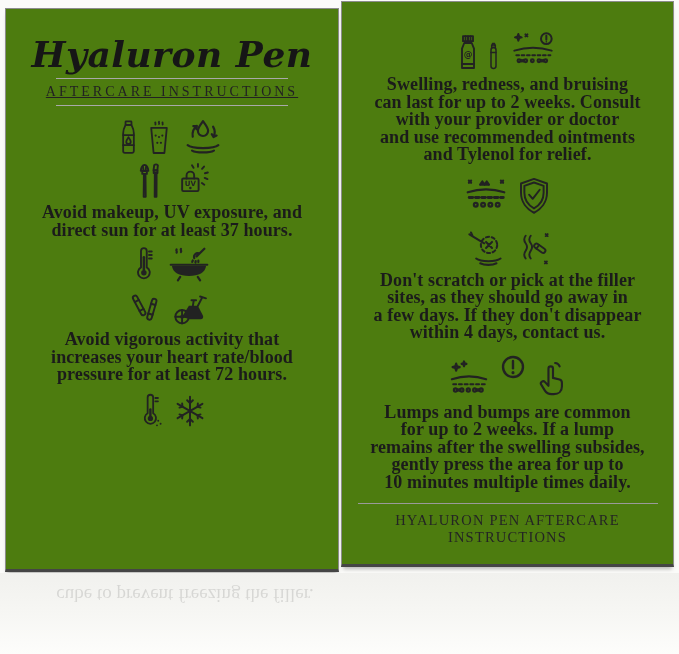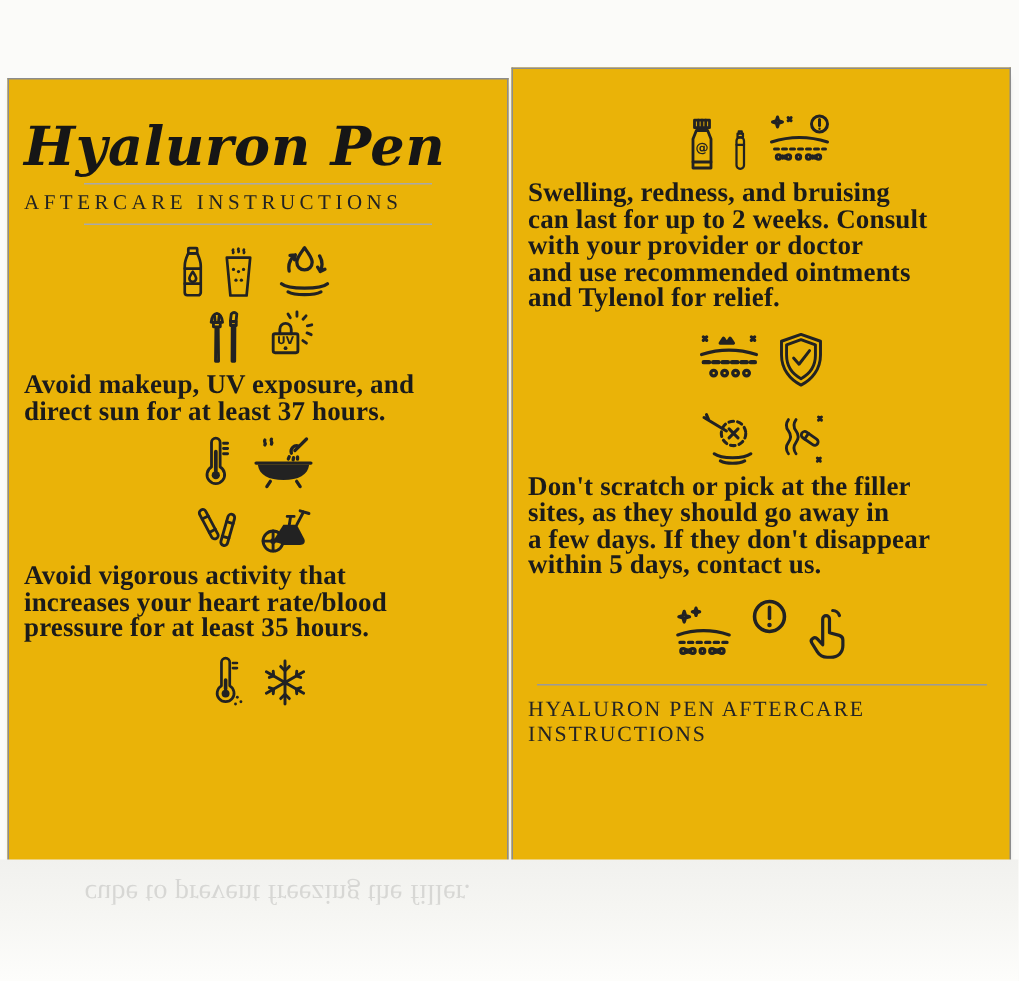--- a/index.html
+++ b/index.html
@@ -3,35 +3,35 @@
 <meta charset="utf-8">
 <style>
   html,body{margin:0;padding:0;}
   body{
     width:679px;height:654px;position:relative;overflow:hidden;
     background:#fbfbf9;
     font-family:"Liberation Serif", serif;
     color:#1b1b1b;
   }
   .card{
-    position:absolute;background:#eab308;
+    position:absolute;background:#4d7c0f;
     border:1px solid #8c8c8c;border-bottom:3px solid #454545;
     box-shadow:0 4px 4px -2px rgba(0,0,0,.28);
-    box-sizing:content-box;margin-top:44px;
+    box-sizing:content-box;text-align:center;
   }
   .card-left{left:5px;top:8px;width:332px;height:560px;}
   .card-right{left:341px;top:1px;width:331px;height:562px;}
   .card-inner{padding:0 10px;}
   .title{
     font-family:"DejaVu Serif", serif;font-style:italic;font-weight:700;
     font-size:36px;line-height:42px;margin-top:24px;letter-spacing:.5px;color:#161616;
   }
   .rule{height:1px;background:#a9a9a9;width:232px;margin:3px auto 0 auto;}
   .subtitle{
-    font-size:14px;letter-spacing:3px;margin-top:5px;color:#222;
+    font-size:14px;letter-spacing:3px;margin-top:5px;color:#222;text-decoration:underline;
   }
   .rule2{height:1px;background:#a9a9a9;width:232px;margin:5px auto 0 auto;}
   .section{margin-top:4px;}
   .icon-row{
     display:flex;justify-content:center;align-items:flex-end;gap:9px;height:40px;
   }
   .icon-row svg{display:block;}
   .body-text{
     font-size:18px;line-height:17.5px;letter-spacing:.1px;
     white-space:pre-line;margin-top:4px;color:#1b1b1b;font-weight:bold;
@@ -147,21 +147,21 @@
           <circle cx="8.5" cy="20" r="5.2"></circle>
           <circle class="fl" cx="8.5" cy="20" r="1.5"></circle>
           <path d="M8.5 14.8 V25.2 M3.3 20 H13.7"></path>
           <path class="fl" d="M8.5 20 L13.8 11.5 L20.8 11.5 L24.6 18.8 c.9 1.8 -.2 3.2 -2.1 3.2 h-8.2 z"></path>
           <path d="M20.8 11.5 L24.3 4.8 M22.5 4.3 l4.6 1.4"></path>
           <path d="M15.8 7.2 h3.6 M17.6 7.2 L16.9 11.5"></path>
         </svg>
       </div>
       <div class="body-text">Avoid vigorous activity that
 increases your heart rate/blood
-pressure for at least 35 hours.</div>
+pressure for at least 72 hours.</div>
     </div>
 
     <div class="section">
       <div class="icon-row">
         <svg width="26" height="36" viewBox="0 0 20 30">
           <path d="M7.2 17.7 V4.6 a2.3 2.3 0 0 1 4.6 0 V17.7 a4.7 4.7 0 1 1 -4.6 0 Z"></path>
           <path d="M9.5 14.5 V19.5" stroke-width="2"></path>
           <circle class="fl" cx="9.5" cy="22" r="2.2"></circle>
           <path d="M13.6 5 h2.2 M13.6 7.8 h2.2"></path>
           <circle class="fl" cx="16" cy="24" r=".8"></circle>
@@ -255,21 +255,21 @@
             <rect x="16.2" y="9" width="3.6" height="10" rx="1.8"></rect>
             <path d="M16.2 12 h3.6"></path>
           </g>
           <path d="M21.8 3.2 l1.6 1.6 M23.4 3.2 l-1.6 1.6"></path>
           <path d="M21.2 24.8 l1.6 1.6 M22.8 24.8 l-1.6 1.6"></path>
         </svg>
       </div>
       <div class="body-text">Don't scratch or pick at the filler
 sites, as they should go away in
 a few days. If they don't disappear
-within 5 days, contact us.</div>
+within 4 days, contact us.</div>
     </div>
 
     <div class="section" style="margin-top:12px;">
       <div class="icon-row" style="height:46px;">
         <svg width="44" height="40" viewBox="0 0 30 28">
           <path d="M6 2.5 L6.6 4.4 L8.5 5 L6.6 5.6 L6 7.5 L5.4 5.6 L3.5 5 L5.4 4.4 Z"></path>
           <path d="M11.5 1 L11.9 2.3 L13.2 2.7 L11.9 3.1 L11.5 4.4 L11.1 3.1 L9.8 2.7 L11.1 2.3 Z"></path>
           <path d="M3 13.5 Q15 9.5 27 13.5"></path>
           <path d="M4 17 h2 M8 17 h2 M12 17 h2 M16 17 h2 M20 17 h2 M24 17 h2"></path>
           <circle cx="5.5" cy="21" r="1.1"></circle>
@@ -282,20 +282,25 @@
         <svg width="26" height="26" viewBox="0 0 12 12" style="align-self:flex-start;">
           <circle cx="6" cy="6" r="4.6" stroke-width="1.1"></circle>
           <path d="M6 3.2 V6.6" stroke-width="1.1"></path>
             <circle class="fl" cx="6" cy="8.6" r=".7"></circle>
         </svg>
         <svg width="34" height="40" viewBox="0 0 24 28">
           <path d="M14.2 2 a3.6 3.6 0 0 1 3.2 2.4"></path>
           <path d="M9.5 14 V6 a1.6 1.6 0 0 1 3.2 0 v6.5 l4.6 1.2 c1 .3 1.7 1.2 1.7 2.2 v2.6 c0 3.3 -2.2 5.5 -5.8 5.5 h-1.6 c-2 0 -3.6 -.9 -4.6 -2.5 l-2.6 -4.2 c-.5 -.8 -.3 -1.7 .5 -2.2 .7 -.45 1.6 -.25 2.2 .4 l2.4 2.6 z"></path>
         </svg>
       </div>
+      <div class="body-text">Lumps and bumps are common
+for up to 2 weeks. If a lump
+remains after the swelling subsides,
+gently press the area for up to
+10 minutes multiple times daily.</div>
     </div>
 
     <div class="footer-rule"></div>
     <div class="footer-text">HYALURON PEN AFTERCARE INSTRUCTIONS</div>
   </div>
 </div>
 
 <div class="reflection-band"></div>
 <div class="reflection-text">cube to prevent freezing the filler.</div>
 

